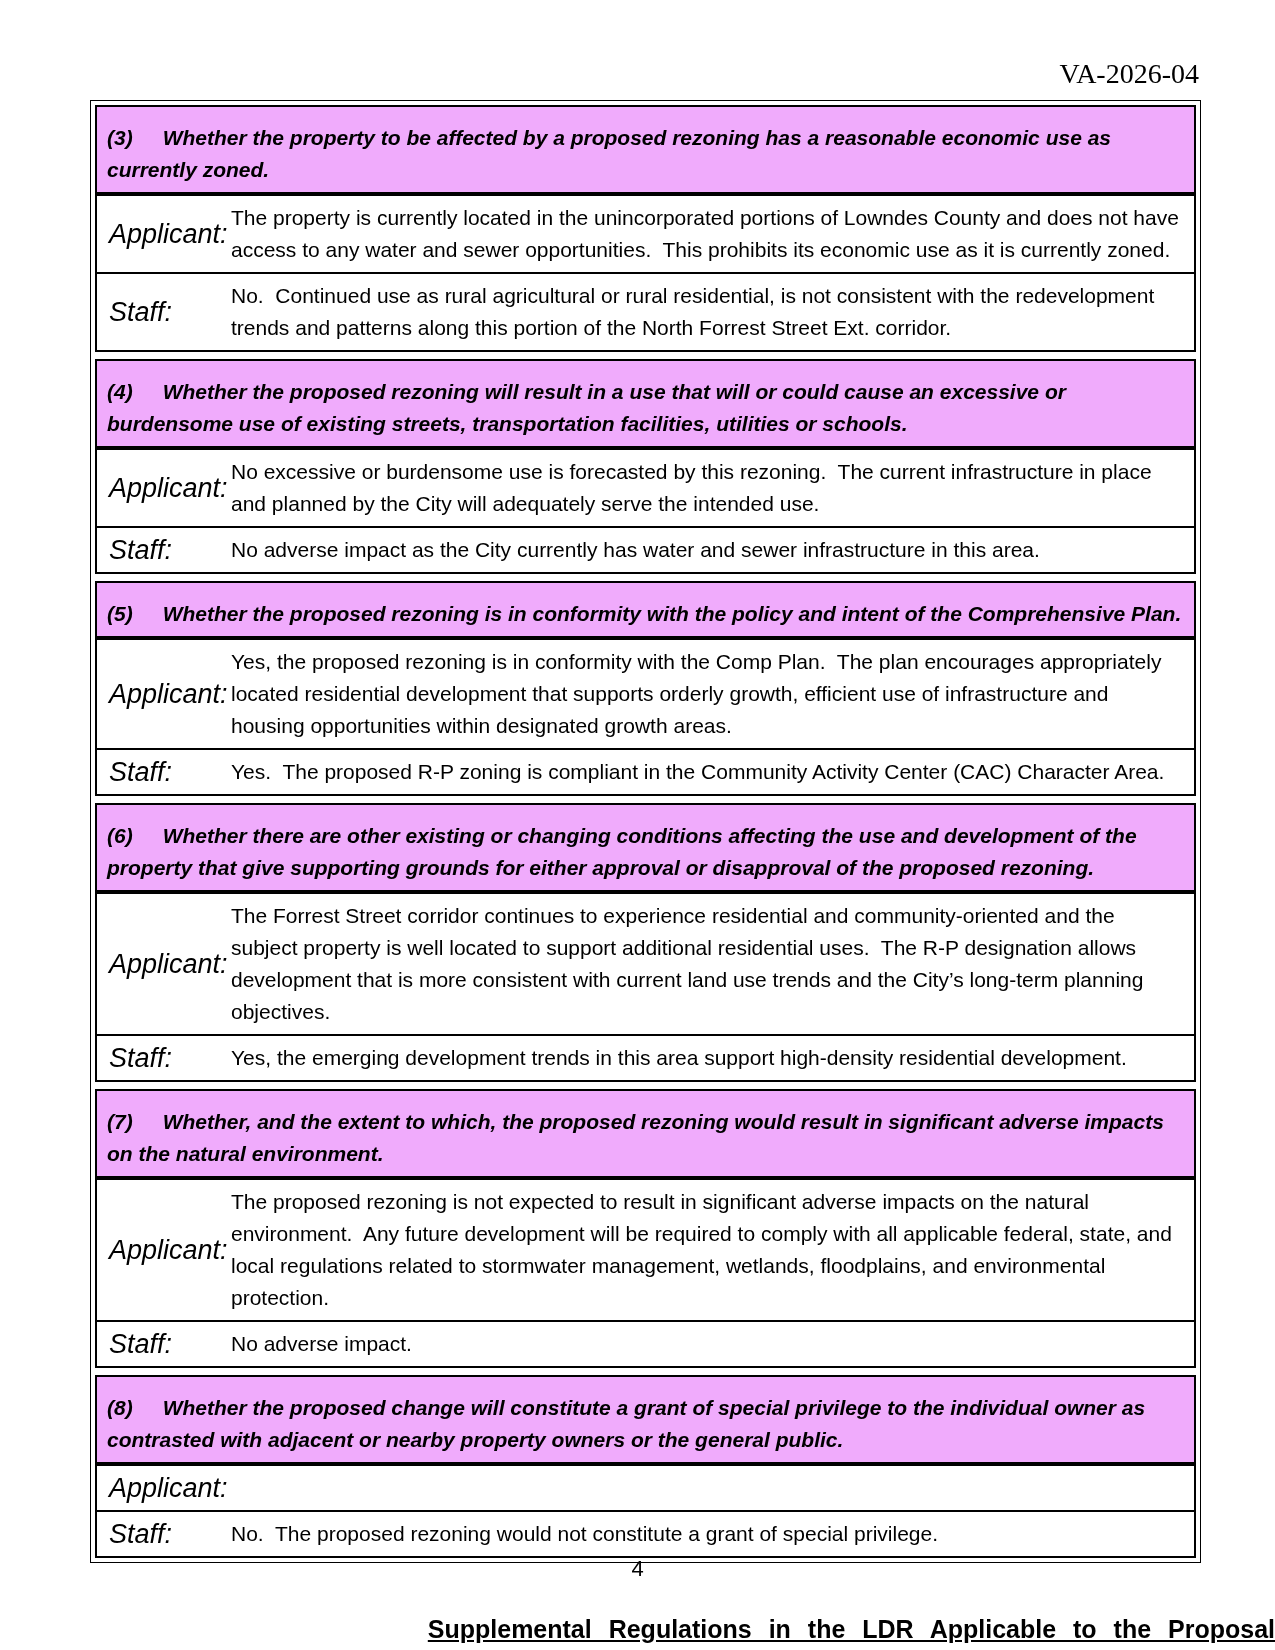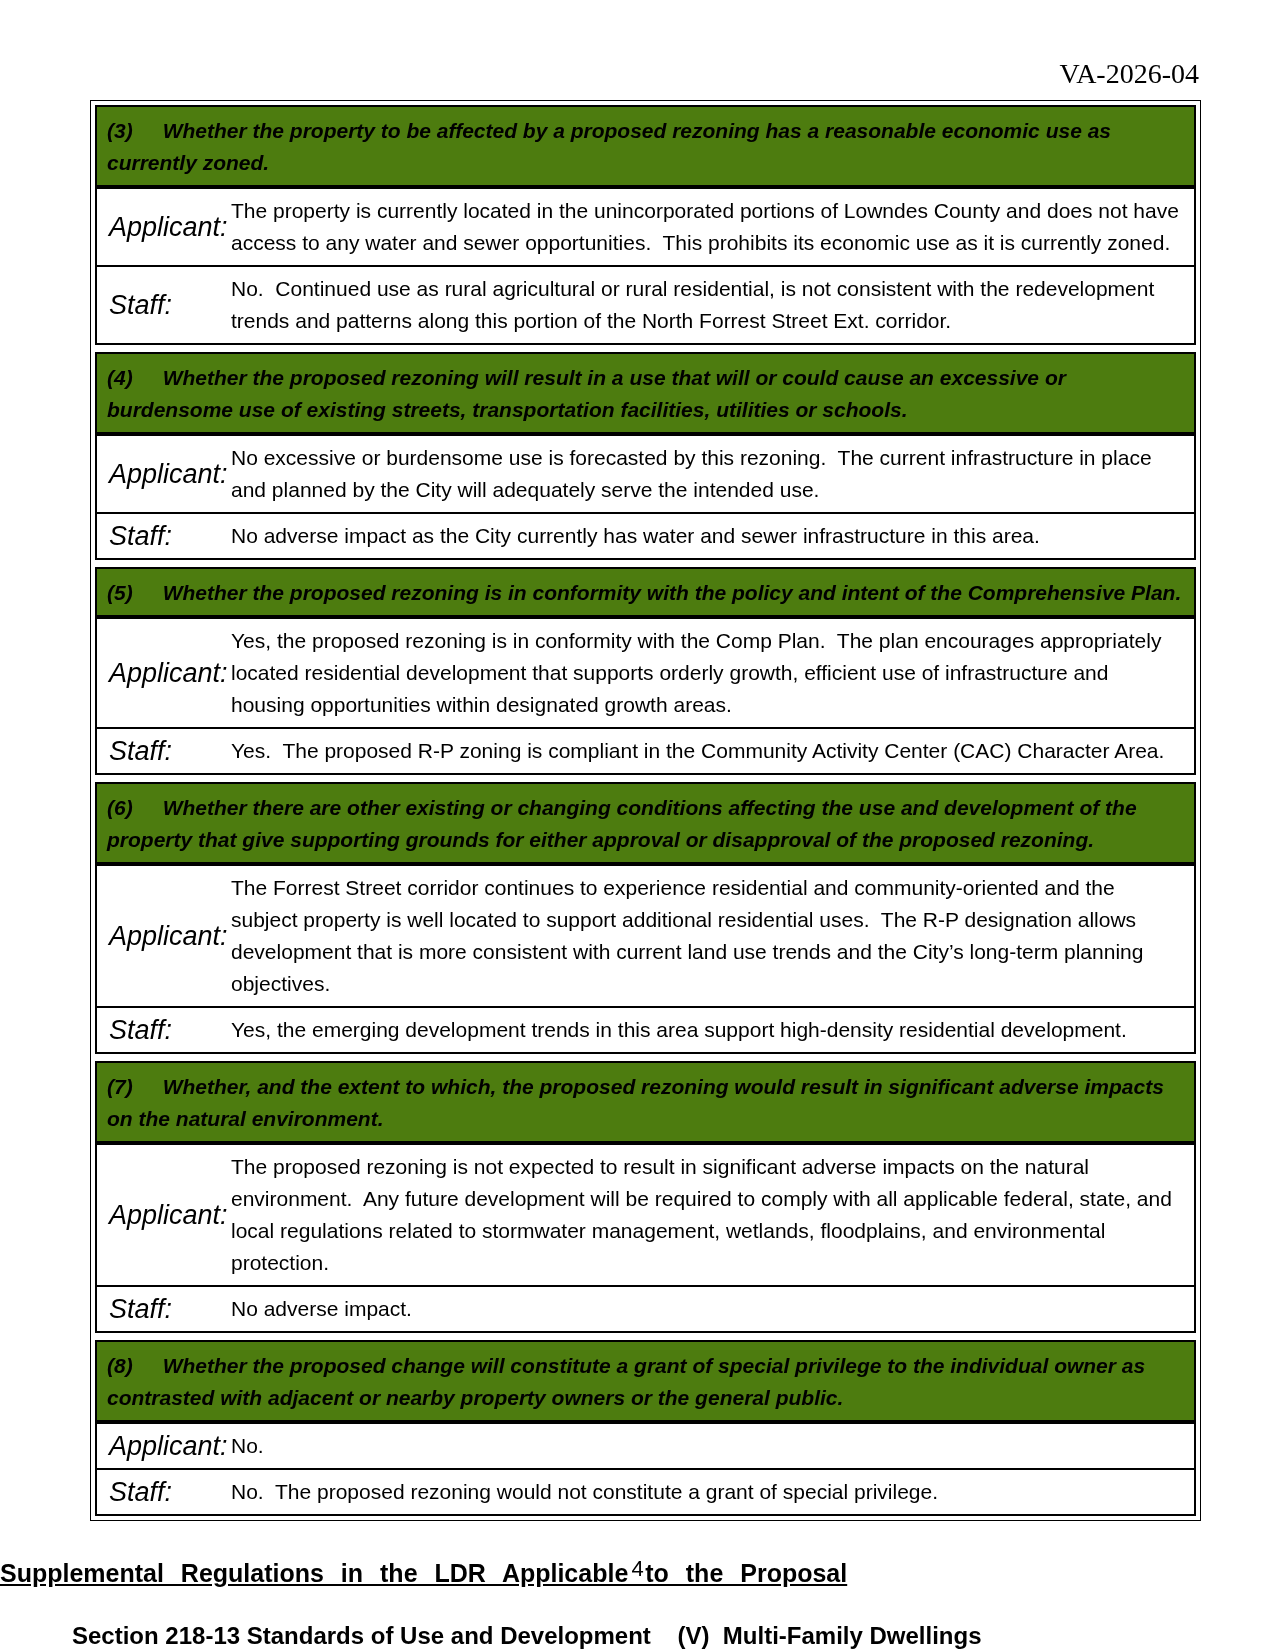--- a/index.html
+++ b/index.html
@@ -24,26 +24,26 @@
     border: 1px solid #000;
     padding: 4px;
   }
   .qsection {
     border: 2px solid #000;
     margin-bottom: 7px;
     background: #ffffff;
   }
   .qsection:last-child { margin-bottom: 0; }
   .qheader {
-    background: #4d7c0f;
+    background: #f0abfc;
     font-weight: bold;
     font-style: italic;
     font-size: 21px;
     line-height: 32px;
-    padding: 8px 10px 6px 10px;
+    padding: 15px 10px 6px 10px;
     border-bottom: 4px solid #000;
   }
   .qheader .qnum { display: inline-block; margin-right: 30px; }
   .qrow {
     display: flex;
     align-items: center;
   }
   .qrow + .qrow { border-top: 2px solid #000; }
   .qrow-label {
     width: 132px;
@@ -55,22 +55,22 @@
   }
   .qrow-text {
     flex: 1;
     font-size: 21px;
     line-height: 32px;
     padding: 6px 14px 6px 2px;
     white-space: pre-wrap;
   }
   
   .supp-title {
-    margin-top: 38px;
-    text-align: left;
+    margin-top: 52px;
+    text-align: right;
     font-weight: bold;
     font-size: 25px;
     text-decoration: underline;
     word-spacing: 10px;
   }
   .section-heading {
     margin: 34px 74px 0 72px;
     font-weight: bold;
     font-size: 24px;
     white-space: pre-wrap;
@@ -159,21 +159,20 @@
       <div class="qrow-text">No adverse impact.</div>
     </div>
   </div>
 
   <div class="qsection">
     <div class="qheader">
       <span class="qnum">(8)</span><span>Whether the proposed change will constitute a grant of special privilege to the individual owner as contrasted with adjacent or nearby property owners or the general public.</span>
     </div>
     <div class="qrow">
       <div class="qrow-label">Applicant:</div>
-      <div class="qrow-text">No.</div>
     </div>
     <div class="qrow">
       <div class="qrow-label">Staff:</div>
       <div class="qrow-text">No.  The proposed rezoning would not constitute a grant of special privilege.</div>
     </div>
   </div>
 
 </div>
 
 <div class="supp-title">Supplemental Regulations in the LDR Applicable to the Proposal</div>

